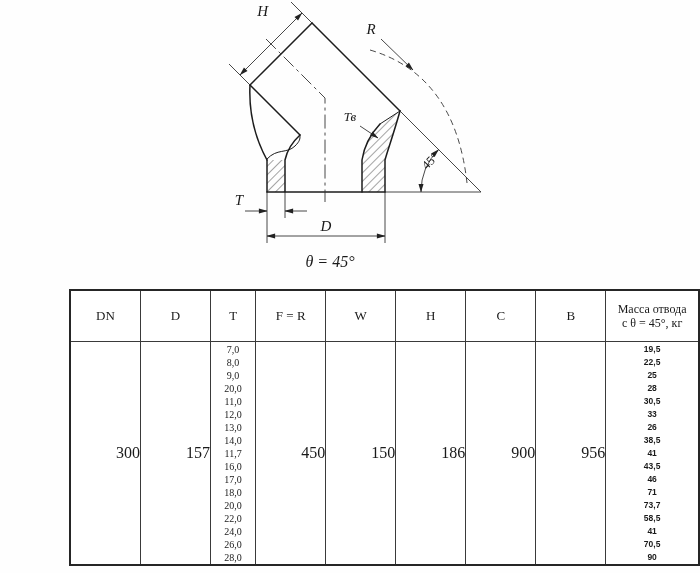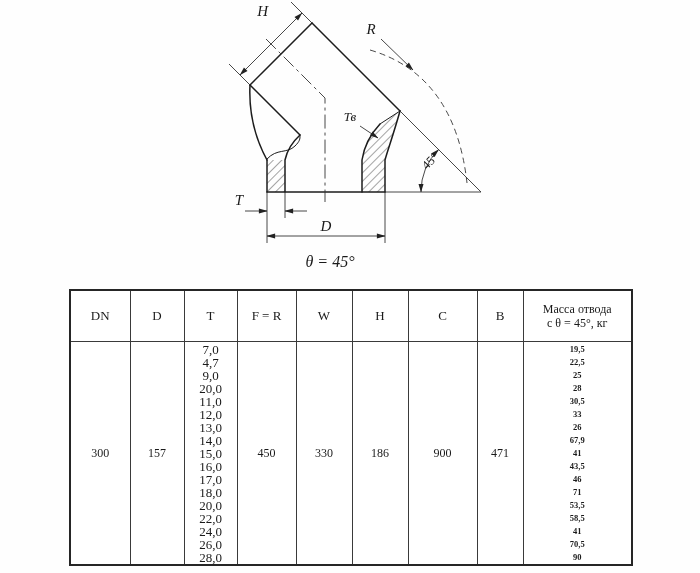--- a/index.html
+++ b/index.html
@@ -24,24 +24,24 @@
   }
   .dims-table{border:2px solid #262626;}
   .dims-table th{
     font-weight:normal;font-size:13px;height:50px;text-align:center;
     padding:0 2px;vertical-align:middle;
   }
   .dims-table th.mass-h{font-size:12px;line-height:14px;}
   .dims-table td{
     text-align:center;vertical-align:middle;padding:0;
   }
-  .dims-table td.val{font-size:12px;}
+  .dims-table td.val{font-size:16px;padding-left:45px;}
   .dims-table td.list{vertical-align:top;padding-top:1px;}
-  .cell-line{font-size:13px;line-height:13px;}
-  td.mass-list .cell-line{font-weight:bold;font-family:Liberation Serif, serif;font-size:8.5px;}
+  .cell-line{font-size:10px;line-height:13px;}
+  td.mass-list .cell-line{font-weight:bold;font-family:Liberation Sans, sans-serif;font-size:8.5px;}
 </style>
 </head>
 <body>
 
 <div class="page">
 
   <div class="diagram-wrap">
     <svg viewBox="0 0 700 285" width="700" height="285" xmlns="http://www.w3.org/2000/svg">
       <defs>
         <pattern id="hatch" width="6" height="6" patternUnits="userSpaceOnUse" patternTransform="rotate(45)">
@@ -127,56 +127,56 @@
           <span>с θ = 45°, кг</span>
         </th>
       </tr>
     </thead>
     <tbody>
       <tr>
         <td class="val">300</td>
         <td class="val">157</td>
         <td class="list">
             <div class="cell-line">7,0</div>
-            <div class="cell-line">4,7</div>
+            <div class="cell-line">8,0</div>
             <div class="cell-line">9,0</div>
             <div class="cell-line">20,0</div>
             <div class="cell-line">11,0</div>
             <div class="cell-line">12,0</div>
             <div class="cell-line">13,0</div>
             <div class="cell-line">14,0</div>
-            <div class="cell-line">15,0</div>
+            <div class="cell-line">11,7</div>
             <div class="cell-line">16,0</div>
             <div class="cell-line">17,0</div>
             <div class="cell-line">18,0</div>
             <div class="cell-line">20,0</div>
             <div class="cell-line">22,0</div>
             <div class="cell-line">24,0</div>
             <div class="cell-line">26,0</div>
             <div class="cell-line">28,0</div>
           </td>
         <td class="val">450</td>
-        <td class="val">330</td>
+        <td class="val">150</td>
         <td class="val">186</td>
         <td class="val">900</td>
-        <td class="val">471</td>
+        <td class="val">956</td>
         <td class="list mass-list">
             <div class="cell-line">19,5</div>
             <div class="cell-line">22,5</div>
             <div class="cell-line">25</div>
             <div class="cell-line">28</div>
             <div class="cell-line">30,5</div>
             <div class="cell-line">33</div>
             <div class="cell-line">26</div>
-            <div class="cell-line">67,9</div>
+            <div class="cell-line">38,5</div>
             <div class="cell-line">41</div>
             <div class="cell-line">43,5</div>
             <div class="cell-line">46</div>
             <div class="cell-line">71</div>
-            <div class="cell-line">53,5</div>
+            <div class="cell-line">73,7</div>
             <div class="cell-line">58,5</div>
             <div class="cell-line">41</div>
             <div class="cell-line">70,5</div>
             <div class="cell-line">90</div>
           </td>
       </tr>
     </tbody>
   </table>
 
 </div>

